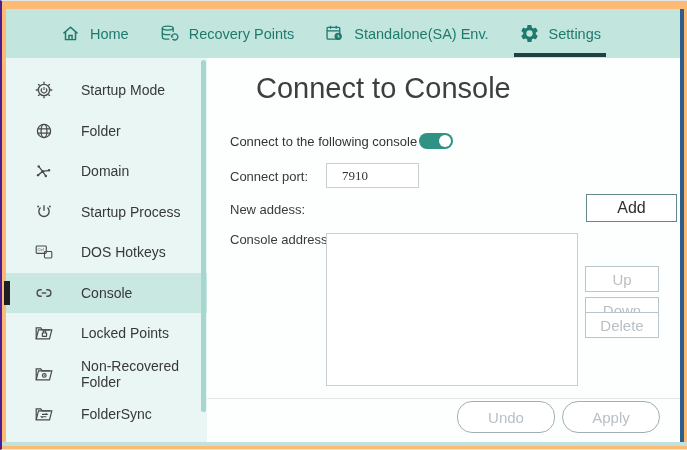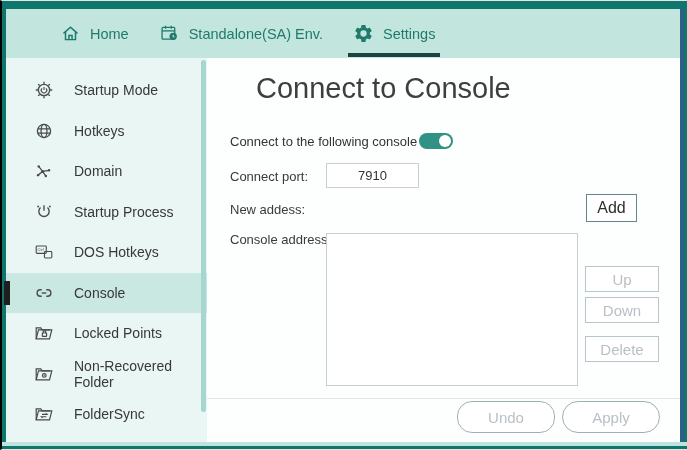--- a/index.html
+++ b/index.html
@@ -1,56 +1,56 @@
 <!DOCTYPE html>
 <html><head>
 <meta charset="utf-8">
 <style>
   html,body { margin:0; padding:0; background:#ffffff; }
   body { width:687px; height:450px; font-family:"Liberation Sans","DejaVu Sans",sans-serif; }
-  .frame { position:relative; width:687px; height:450px; background:#0f766e; box-sizing:border-box;
-           border-left:2px solid #000000; border-top:1px solid #e2e6e7; border-bottom:1px solid #e2e6e7; overflow:hidden; }
+  .frame { position:relative; width:687px; height:450px; background:#fdba74; box-sizing:border-box;
+           border-left:2px solid #4c1d95; border-top:1px solid #e2e6e7; border-bottom:1px solid #e2e6e7; overflow:hidden; }
 
   
   .topbar { position:absolute; left:4px; top:8px; width:676px; height:49px; background:#c2e5de;
             display:flex; align-items:stretch; padding-left:39px; box-sizing:border-box; }
   .nav-item { position:relative; display:flex; align-items:center; gap:9px; padding:0 15px;
               color:#1f7a6d; font-size:14.5px; cursor:pointer; }
   .nav-item svg { width:21px; height:21px; display:block; }
   .nav-item.active::after { content:""; position:absolute; left:10px; right:10px; bottom:1px; height:4px; background:#1d4340; }
 
   
   .sidebar { position:absolute; left:4px; top:57px; width:201px; height:386px; background:#e9f6f4; padding-top:12px; box-sizing:border-box; }
   .sb-scroll { position:absolute; right:1px; top:2px; width:5px; height:352px; background:#a5d6cf; border-radius:3px; }
-  .side-item { position:relative; height:40.5px; display:flex; align-items:center; gap:19px; padding-left:27px;
+  .side-item { position:relative; height:40.5px; display:flex; align-items:center; gap:26px; padding-left:27px;
                color:#383838; font-size:14px; cursor:pointer; box-sizing:border-box; }
   .side-item svg { width:22px; height:22px; display:block; color:#4a4a4a; flex:0 0 auto; }
   .side-item.selected { background:#c9e8e2; }
   .side-item.selected::before { content:""; position:absolute; left:-2px; top:8px; bottom:8px; width:6px; background:#1f1f1f; }
 
   
   .content { position:absolute; left:205px; top:57px; width:475px; height:386px; background:#fdfefe; }
   .page-title { position:absolute; left:23px; top:14px; font-size:29px; font-weight:300; color:#3e3e3e;margin-left:26px; }
   .toggle-row { position:absolute; left:23px; top:75px; display:flex; align-items:center; gap:2px; }
   .toggle-label { font-size:13px; color:#333333; }
   .toggle { position:relative; width:34px; height:16px; border-radius:9px; background:#2f9285; cursor:pointer; }
   .toggle .knob { position:absolute; right:2px; top:2px; width:12px; height:12px; border-radius:50%; background:#ffffff; }
 
   .field-label { position:absolute; left:23px; font-size:13px; color:#3a3a3a;text-align:right; }
   .txt-input { position:absolute; box-sizing:border-box; border:1px solid #c9ced4; background:#ffffff;
-               font-family:Liberation Sans, sans-serif; font-size:13px; color:#333333; padding:0 15px; outline:none;text-align:center; }
+               font-family:Liberation Serif, serif; font-size:13px; color:#333333; padding:0 15px; outline:none; }
   .txt-input::placeholder { color:#b9c0c7; }
   .listbox { position:absolute; left:119px; top:175px; width:252px; height:153px; box-sizing:border-box;
              border:1px solid #c9ced4; background:#ffffff; overflow:auto; }
 
   .btn { position:absolute; box-sizing:border-box; background:#ffffff; font-family:inherit;
          display:flex; align-items:center; justify-content:center; cursor:pointer; }
-  .btn-add { left:379px; top:136px; width:51px; height:28px; border:1px solid #63868b; color:#2e2e2e; font-size:16px; }
+  .btn-add { left:379px; top:136px; width:91px; height:28px; border:1px solid #63868b; color:#2e2e2e; font-size:16px; }
   .btn-side { left:378px; width:74px; height:26px; border:1px solid #b7c6ca; color:#b9bfc4; font-size:15px; cursor:default; }
-  .btn-up { top:208px; } .btn-down { top:239px; } .btn-delete { top:278px; }
+  .btn-up { top:208px; } .btn-down { top:239px; } .btn-delete { top:254px; }
   .sep { position:absolute; left:0; top:340px; width:100%; height:1px; background:#e4e6e6; }
   .btn-footer { top:343px; width:98px; height:32px; border:1px solid #9fb0b5; color:#b9bfc4; font-size:15px; cursor:default; }
   .btn-undo { left:250px;border-radius:15px; } .btn-apply { left:355px;border-radius:16px; }
 
   .right-border { position:absolute; right:3px; top:8px; width:4px; height:435px; background:#2e5f88; }
   .bottom-strip { position:absolute; left:0; bottom:3px; width:100%; height:4px; background:#bfe3dc; }
 </style>
 </head>
 <body>
 
@@ -60,20 +60,31 @@
     <div class="nav-item">
       <svg viewBox="0 0 24 24" fill="none" stroke="currentColor" stroke-width="1.7">
         <path d="M4 11.8 12 4.8l8 7"></path>
           <path d="M6.3 10.3V19h11.4v-8.7"></path>
           <path d="M10.2 19v-4.6h3.6V19"></path>
       </svg>
       <span>Home</span>
     </div>
     <div class="nav-item">
       <svg viewBox="0 0 24 24" fill="none" stroke="currentColor" stroke-width="1.5">
+        <ellipse cx="10" cy="5.8" rx="6.2" ry="2.3"></ellipse>
+        <path d="M3.8 5.8v10.4c0 1.27 2.78 2.3 6.2 2.3.6 0 1.2-.03 1.75-.1"></path>
+        <path d="M16.2 5.8v4.4"></path>
+        <path d="M3.8 11c0 1.27 2.78 2.3 6.2 2.3 1.1 0 2.14-.1 3-.3"></path>
+        <path d="M14.6 15.4a3.5 3.5 0 1 1 .9 2.9"></path>
+        <path d="M14.3 13.9v2.1h2.1" stroke-width="1.3"></path>
+      </svg>
+      <span>Recovery Points</span>
+    </div>
+    <div class="nav-item">
+      <svg viewBox="0 0 24 24" fill="none" stroke="currentColor" stroke-width="1.5">
         <rect x="3.5" y="5" width="14.5" height="13.5" rx="1"></rect>
         <path d="M3.5 9h14.5"></path>
           <path d="M7.5 3.2v3.4M14 3.2v3.4"></path>
         <circle cx="16.2" cy="15.2" r="4.2" fill="currentColor" stroke="none"></circle>
         <path d="M16.2 13.4v1.9l1.4 1" stroke="#c2e5de" stroke-width="1.2"></path>
       </svg>
       <span>Standalone(SA) Env.</span>
     </div>
     <div class="nav-item active">
       <svg viewBox="0 0 24 24" fill="currentColor">
@@ -91,21 +102,21 @@
         <path d="M12 8.8v3.2M9.8 10.2a3 3 0 1 0 4.4 0" stroke-width="1.2"></path>
       </svg>
       <span>Startup Mode</span>
     </div>
     <div class="side-item">
       <svg viewBox="0 0 24 24" fill="none" stroke="currentColor" stroke-width="1.4">
         <circle cx="12" cy="12" r="7.2"></circle>
           <ellipse cx="12" cy="12" rx="3.2" ry="7.2"></ellipse>
         <path d="M5.2 9.6h13.6M5.2 14.4h13.6"></path>
       </svg>
-      <span>Hotkeys</span>
+      <span>Folder</span>
     </div>
     <div class="side-item">
       <svg viewBox="0 0 24 24" fill="none" stroke="currentColor" stroke-width="1.4">
         <path d="M10.5 12.5 5.5 16.5M10.5 12.5l-4.3-5.5M10.5 12.5l7-1.3M10.5 12.5l3.5 5"></path>
         <circle cx="10.5" cy="12.5" r="1.7" fill="currentColor" stroke="none"></circle>
         <circle cx="5.5" cy="16.5" r="1.3" fill="currentColor" stroke="none"></circle>
         <circle cx="6.2" cy="7" r="1.3" fill="currentColor" stroke="none"></circle>
         <circle cx="17.5" cy="11.2" r="1.3" fill="currentColor" stroke="none"></circle>
         <circle cx="14" cy="17.5" r="1.3" fill="currentColor" stroke="none"></circle>
       </svg>

